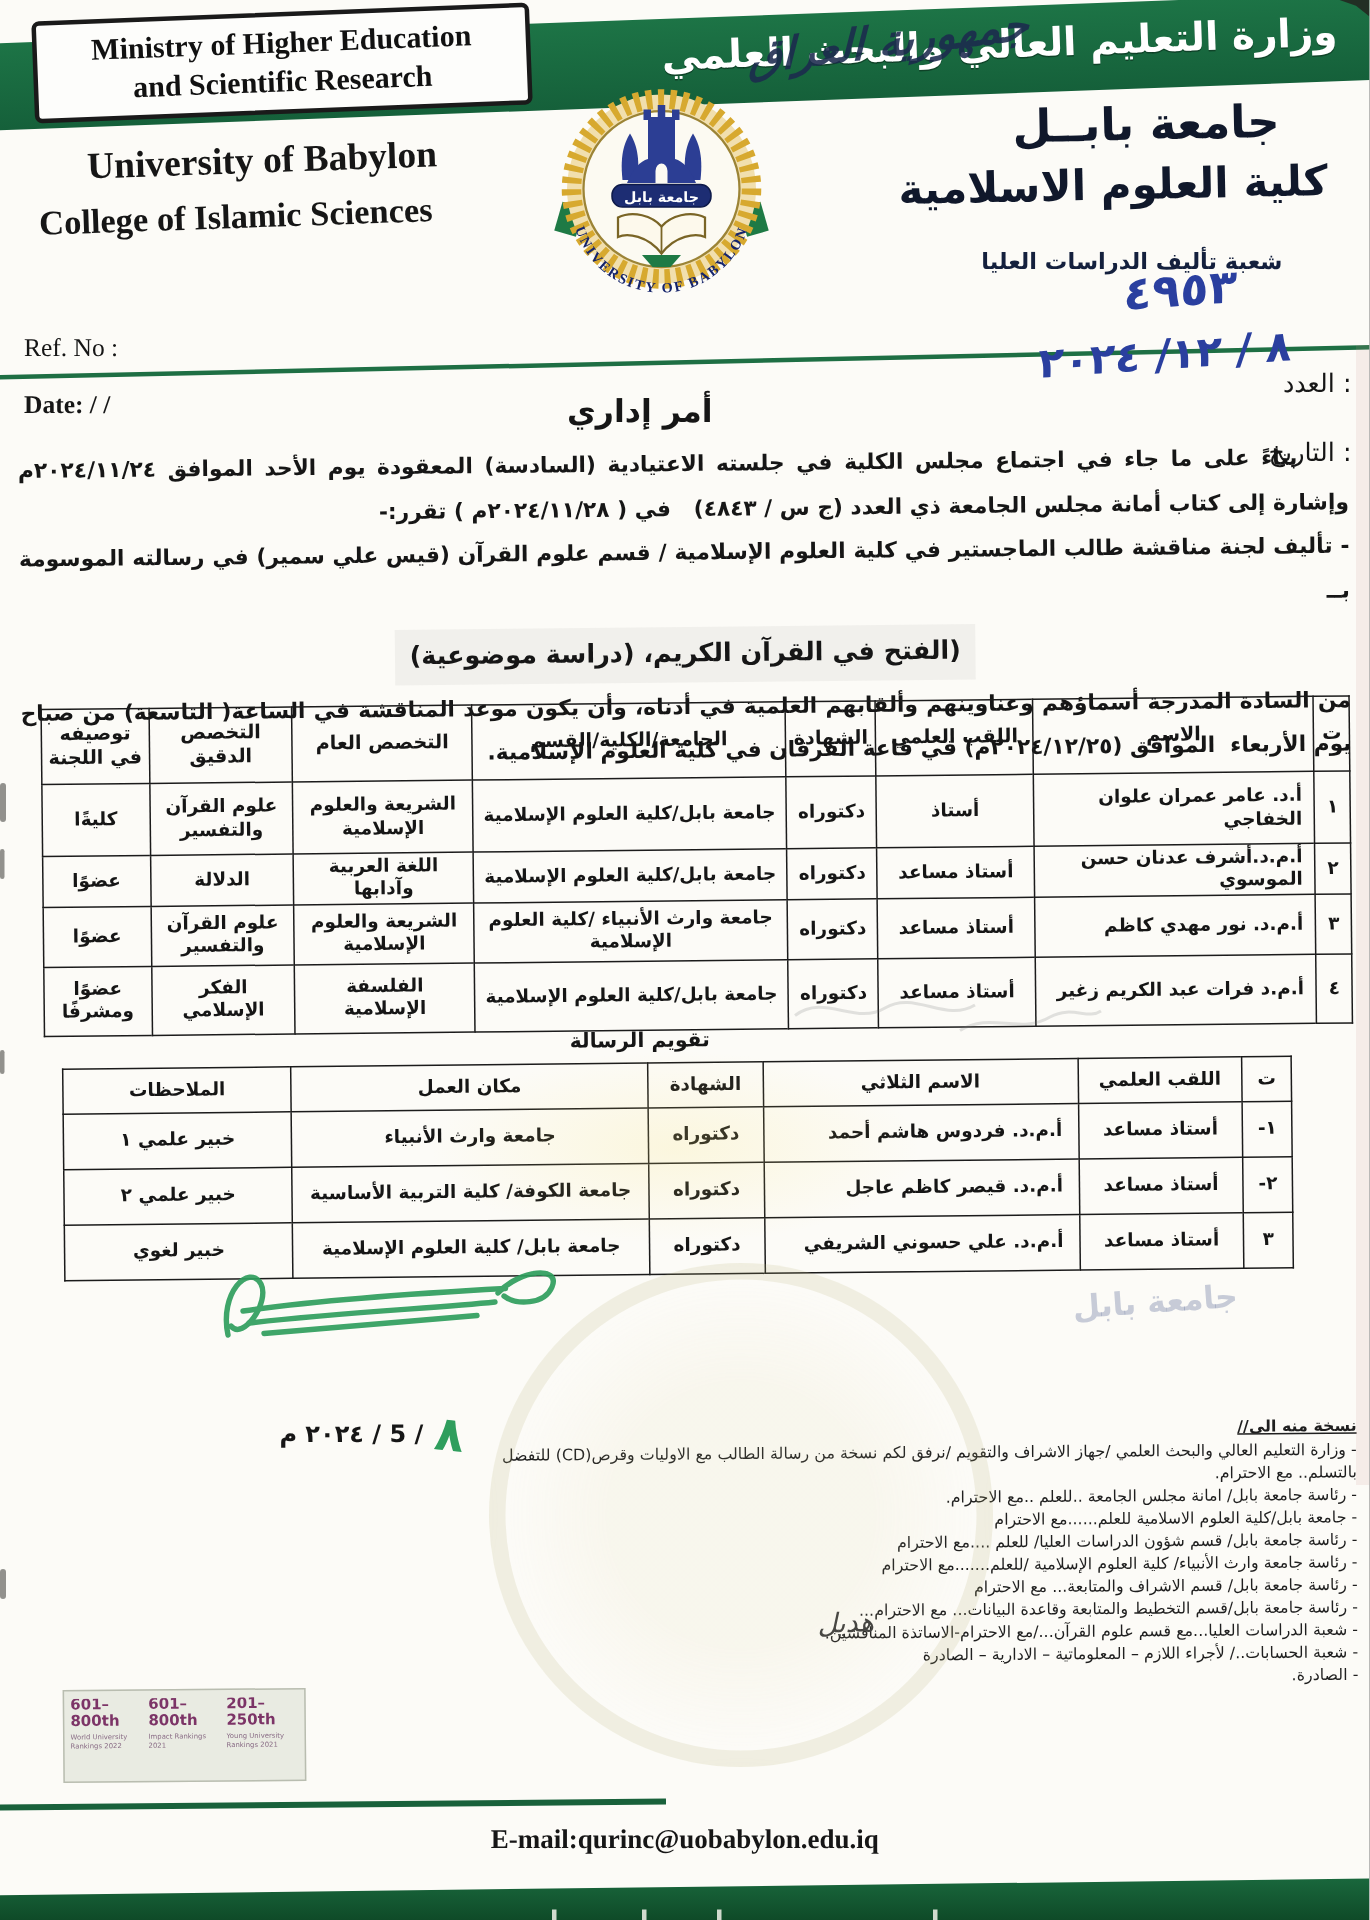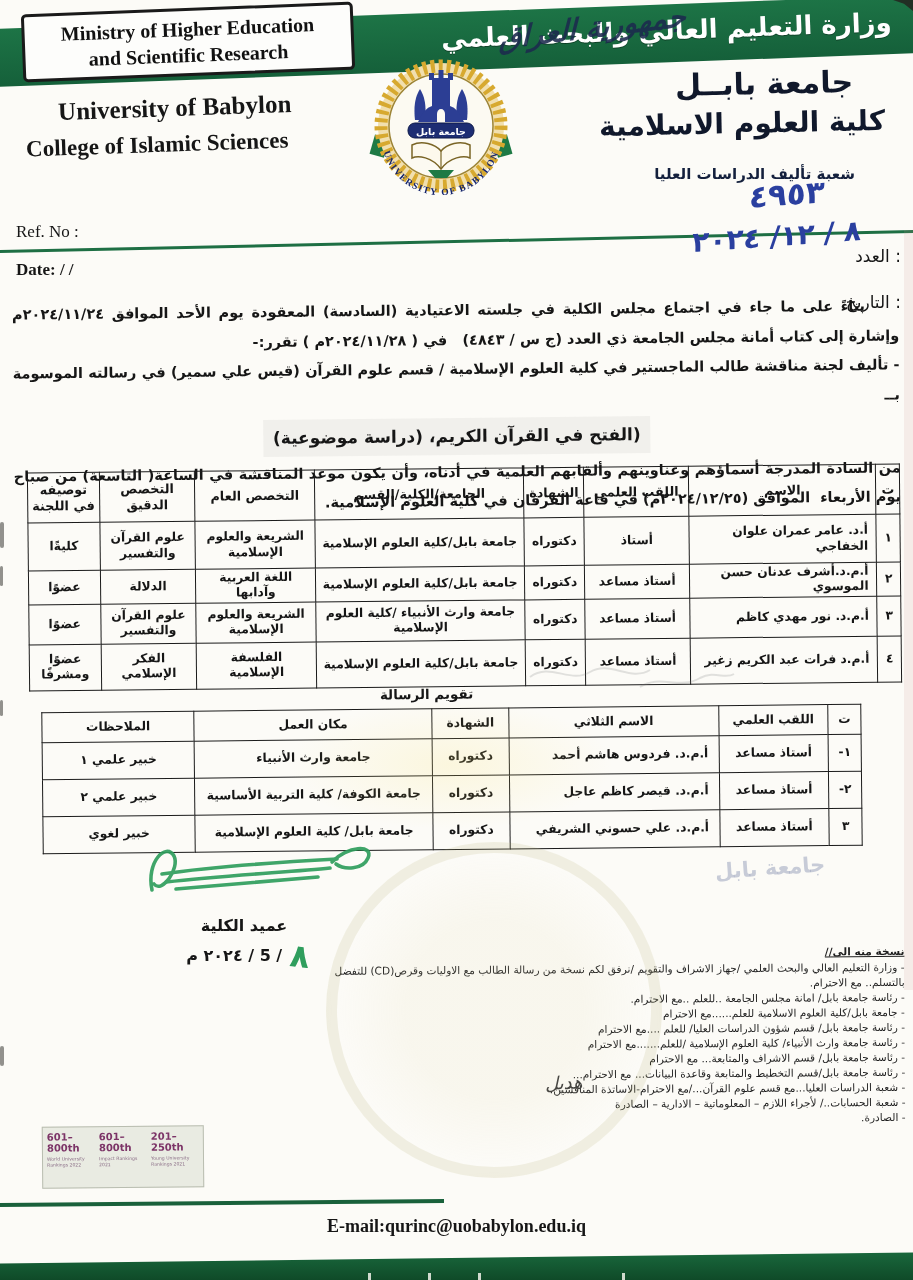--- a/index.html
+++ b/index.html
@@ -187,20 +187,21 @@
   <div class="hw-blue" style="right:88px; top:176px; font-size:31px;">
     <bdo dir="ltr">٤٩٥٣</bdo>
   </div>
   <div class="lbl-ar" style="top:244px;">التاريخ :</div>
   <div class="hw-blue" style="right:52px; top:220px; font-size:28px;">
     <bdo dir="ltr">٢٠٢٤ /١٢ / ٨</bdo>
   </div>
   <div class="refno en-serif">Ref. No :</div>
   <div class="date-en en-serif">Date:      /       /</div>
 
+  <div class="order-title">أمر إداري</div>
 
   <div class="body-text">
     <p class="p1">بناءً على ما جاء في اجتماع مجلس الكلية في جلسته الاعتيادية (السادسة) المعقودة يوم الأحد الموافق ٢٠٢٤/١١/٢٤م وإشارة إلى كتاب أمانة مجلس الجامعة ذي العدد (ج س / ٤٨٤٣)&nbsp;&nbsp; في ( ٢٠٢٤/١١/٢٨م ) تقرر:-</p>
     <p>- تأليف لجنة مناقشة طالب الماجستير في كلية العلوم الإسلامية / قسم علوم القرآن (قيس علي سمير) في رسالته الموسومة بــ</p>
     <div class="thesis">(الفتح في القرآن الكريم، (دراسة موضوعية)</div>
     <p>من السادة المدرجة أسماؤهم وعناوينهم وألقابهم العلمية في أدناه، وأن يكون موعد المناقشة في الساعة( التاسعة) من صباح يوم الأربعاء&nbsp; الموافق (٢٠٢٤/١٢/٢٥م) في قاعة الفرقان في كلية العلوم الإسلامية.</p>
   </div>
 
   <table id="committee-table">
     <colgroup>
@@ -319,21 +320,20 @@
 
   <svg class="sig-svg" width="265" height="72" viewBox="0 0 265 72">
     <g fill="none" stroke="#2f9e5d" stroke-width="3.6" stroke-linecap="round" opacity="0.92">
       <path d="M20,58 C14,30 34,10 42,24 C48,36 30,62 22,52"></path>
       <path d="M30,42 C85,34 150,30 205,27"></path>
       <path d="M34,50 C95,43 160,40 198,36"></path>
       <path d="M44,57 C100,52 150,48 186,45"></path>
       <path d="M200,30 C215,14 242,12 236,26 C231,38 212,38 204,32"></path>
     </g>
   </svg>
-  <div class="sig-role">عميد الكلية</div>
   <div class="sig-date">
     <bdo dir="ltr">م ٢٠٢٤ / 5 /</bdo>
     <span class="sig-day">٨</span>
   </div>
 
   <div class="cc">
     <div class="cc-heading">نسخة منه الى//</div>
     <div>
         <div>- وزارة التعليم العالي والبحث العلمي /جهاز الاشراف والتقويم /نرفق لكم نسخة من رسالة الطالب مع الاوليات وقرص(CD) للتفضل بالتسلم.. مع الاحترام.</div>
         <div>- رئاسة جامعة بابل/ امانة مجلس الجامعة ..للعلم ..مع الاحترام.</div>

